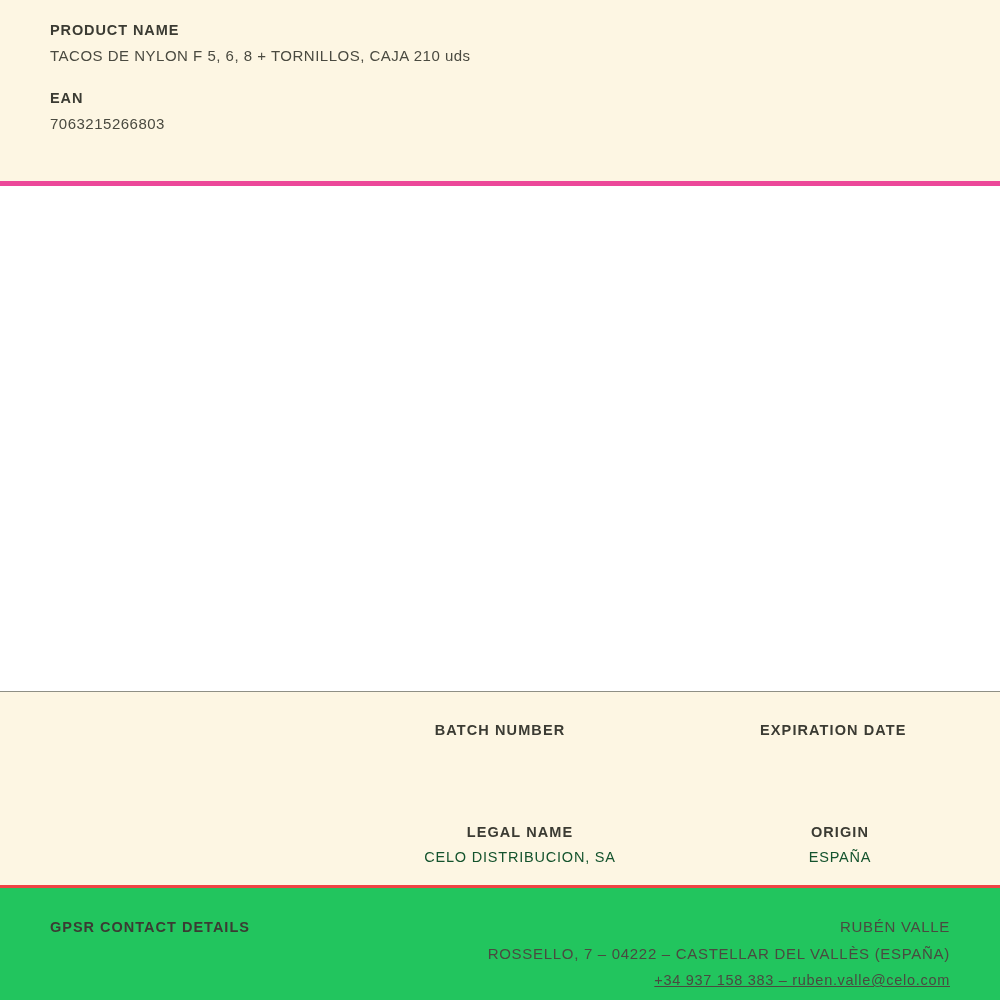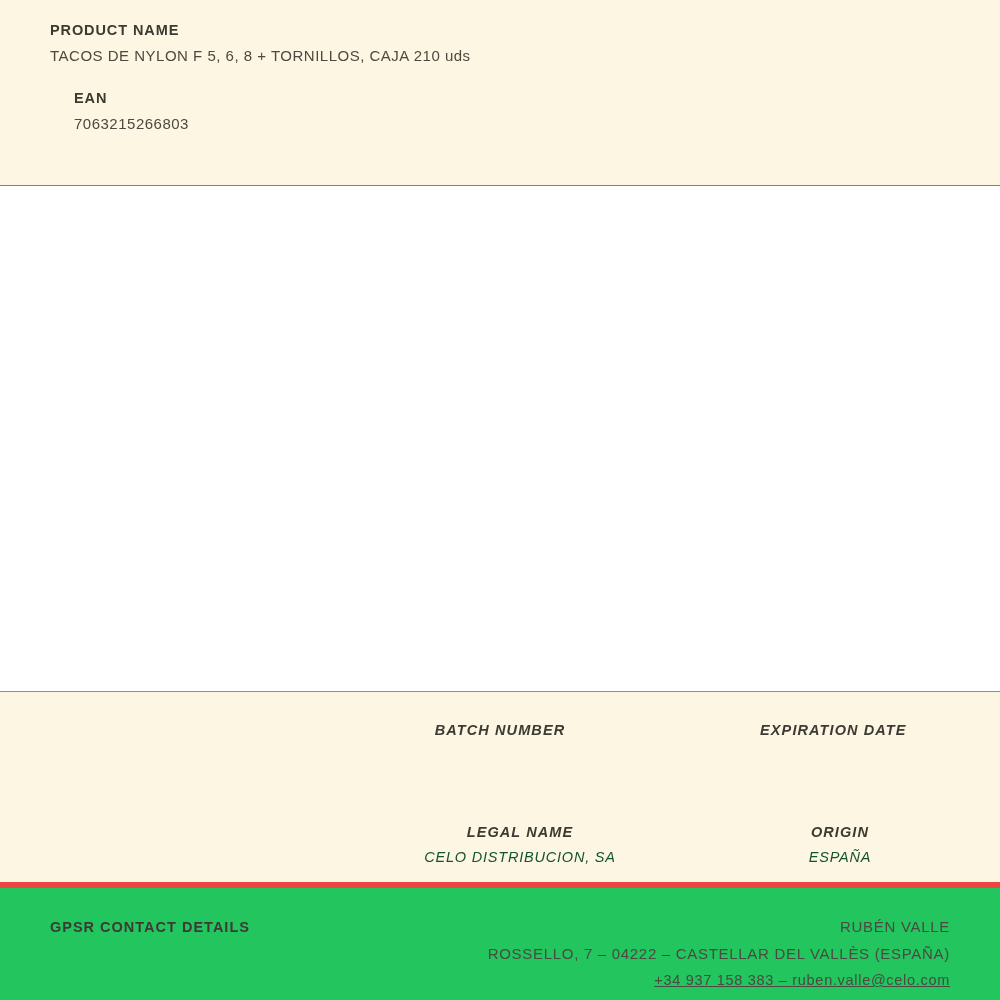--- a/index.html
+++ b/index.html
@@ -22,58 +22,57 @@
     display: flex;
     flex-direction: column;
     position: relative;
   }
 
   
   .top-section {
     background: #fdf6e3;
     padding: 22px 50px 0 50px;
     height: 186px;
-    border-bottom: 1px solid #ec4899;
+    border-bottom: 5px solid #ec4899;
     position: relative;
   }
 
   .field-label {
     font-size: 14.5px;
     font-weight: bold;
     letter-spacing: 0.9px;
     color: #3b3b33;
     margin: 0 0 9px 0;
     text-transform: uppercase;
   }
   .field-value {
     font-size: 15px;
     letter-spacing: 0.5px;
     color: #4a4a40;
     margin: 0;
     font-weight: 400;
   }
   .field-block { margin-bottom: 26px; }
-  .field-block.second { margin-bottom: 0; margin-left: 24px; }
+  .field-block.second { margin-bottom: 0; }
 
   
   .middle-section {
     background: #ffffff;
     flex: 1 1 auto;
     border-bottom: 1px solid #8f8f85;
     position: relative;
   }
 
   
   .info-section {
     background: #fdf6e3;
-    border-bottom: 6px solid #ef4444;
+    border-bottom: 3px solid #ef4444;
     padding: 0;
     height: 196px;
     position: relative;
-    font-style: italic;
   }
   .info-grid {
     display: grid;
     grid-template-columns: 1fr 1fr 1fr;
     text-align: center;
   }
   .info-row-1 { padding-top: 30px; }
   .info-row-2 { padding-top: 60px; padding-left: 40px; }
 
   .info-cell { padding: 0 8px; }

